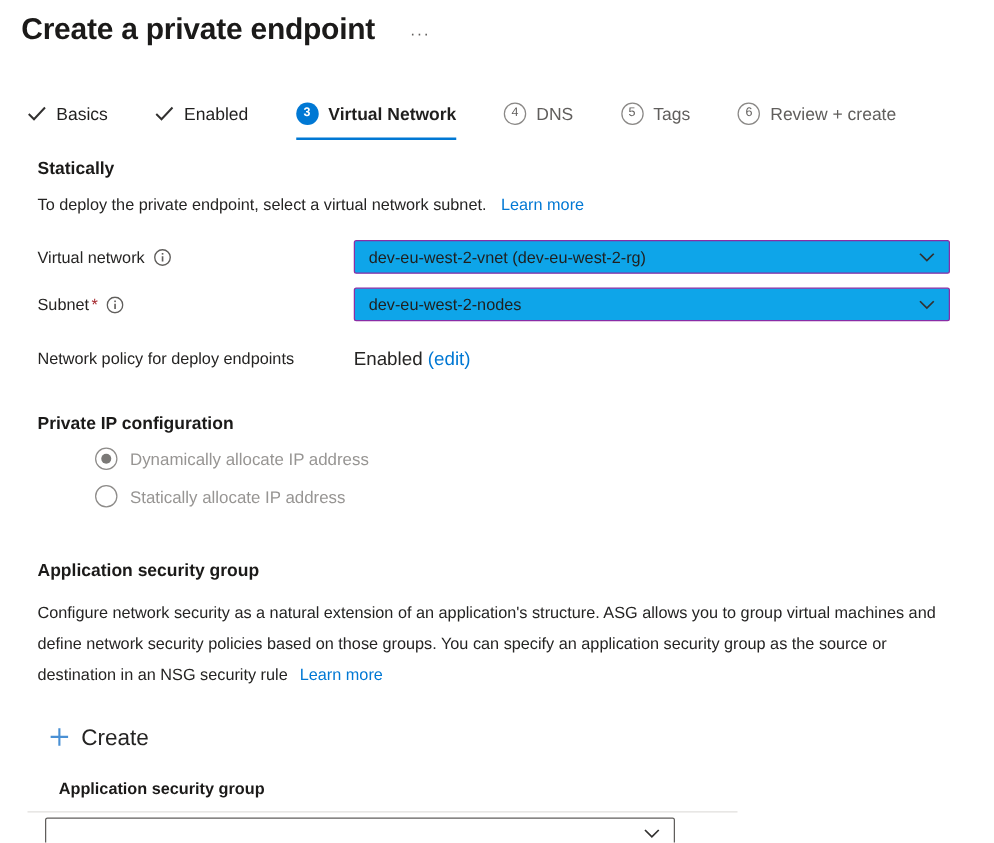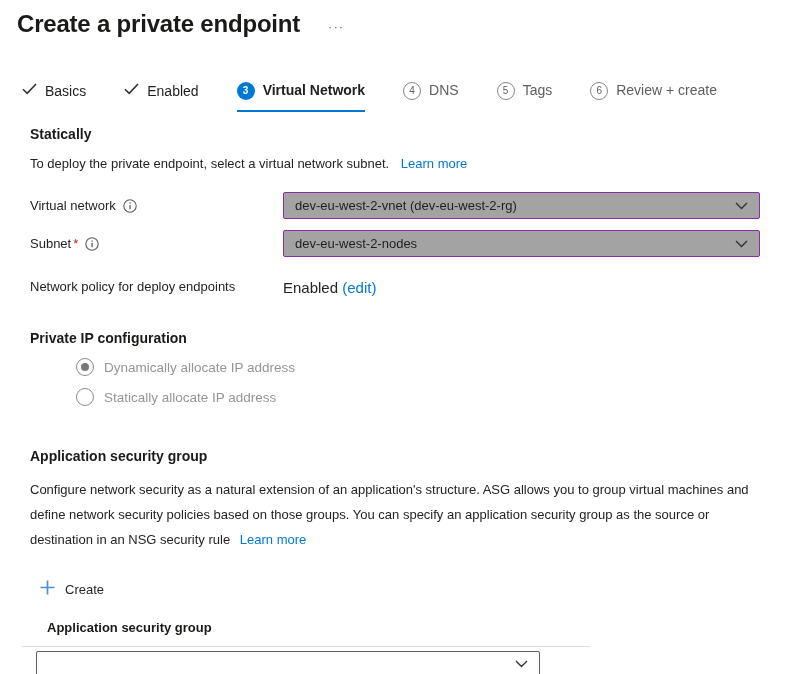--- a/index.html
+++ b/index.html
@@ -8,21 +8,21 @@
 
   .page { position: relative; width: 795px; height: 472px; }
 
   
   .hdr { display: flex; align-items: center; padding: 10px 0 0 17px; }
   .hdr h1 { font-size: 24px; font-weight: 700; letter-spacing: -0.2px; color: #1b1a19; }
   .more-btn { margin-left: 28px; margin-top: 4px; color: #605e5c; font-size: 13px; letter-spacing: 1px; cursor: pointer; line-height: 1; }
 
   
   .tabs { display: flex; align-items: center; gap: 38px; margin: 44px 0 0 22px; }
-  .tab { display: flex; align-items: flex-start; gap: 8px; cursor: pointer; padding-bottom: 12px; position: relative; }
+  .tab { display: flex; align-items: center; gap: 8px; cursor: pointer; padding-bottom: 12px; position: relative; }
   .tab .tab-label { font-size: 14px; color: #201f1e; white-space: nowrap; }
   .tab.todo .tab-label { color: #605e5c; }
   .tab.active .tab-label { font-weight: 700; }
   .tab.active::after { content: ""; position: absolute; left: 0; right: 0; bottom: 0; height: 2px; background: #0078d4; }
   .tab-check svg { display: block; }
   .num { width: 18px; height: 18px; border-radius: 50%; display: flex; align-items: center; justify-content: center; font-size: 10px; line-height: 1; }
   .num.todo { border: 1px solid #8a8886; color: #605e5c; }
   .num.active { background: #0078d4; color: #ffffff; font-weight: 700; }
 
   
@@ -31,21 +31,21 @@
   .net-h { margin-top: 14px; }
   .desc { margin-top: 14px; font-size: 13px; color: #252423; }
   a.link { color: #0078d4; text-decoration: none; cursor: pointer; }
   .desc .link { margin-left: 8px; }
 
   
   .row { display: flex; align-items: center; margin-top: 14px; }
   .row-label { width: 253px; display: flex; align-items: center; gap: 7px; font-size: 13px; color: #252423; flex-shrink: 0; }
   .req { color: #a4262c; margin-left: 2px; }
   .info-ic { display: inline-flex; }
-  .combo { width: 477px; height: 27px; border: 1px solid #8a2da5; border-radius: 2px; background: #a3a3a3;
+  .combo { width: 477px; height: 27px; border: 1px solid #8a2da5; border-radius: 2px; background: #0ea5e9;
            display: flex; align-items: center; justify-content: space-between; padding: 0 11px; cursor: pointer; }
   .combo .combo-val { font-size: 13px; color: #201f1e; }
   .chev { display: inline-flex; flex-shrink: 0; }
 
   .policy-row { margin-top: 22px; align-items: flex-start; }
   .policy-val { font-size: 15px; color: #252423; }
 
   
   .pip-h { margin-top: 34px; }
   .radio-row { display: flex; align-items: center; gap: 10px; margin: 12px 4px 0 2px; padding-left: 44px; }
@@ -53,21 +53,21 @@
            display: flex; align-items: center; justify-content: center; flex-shrink: 0; }
   .radio .dot { width: 8px; height: 8px; border-radius: 50%; background: #7b7977; }
   .radio-label { font-size: 13.5px; color: #979593; }
 
   
   .asg-h { margin-top: 42px; }
   .asg-p { margin-top: 13px; max-width: 742px; font-size: 13px; line-height: 25px; color: #252423; }
   .asg-p .link { margin-left: 6px; }
 
   .create-btn { display: flex; align-items: center; gap: 10px; margin: 28px 0 0 40px; cursor: pointer; }
-  .create-btn .create-label { font-size: 13px; color: #252423; }
+  .create-btn .create-label { font-size: 18px; color: #252423; }
 
   .asg-table { margin: 22px 0 0 22px; width: 568px; }
   .tbl-head { margin-left: 25px; font-size: 13px; font-weight: 700; color: #1b1a19; padding-bottom: 11px; }
   .tbl-sep { height: 1px; background: #e1dfdd; }
   .tbl-row { padding: 4px 0 4px 14px; }
   .tbl-combo { width: 504px; height: 26px; border: 1px solid #605e5c; border-radius: 2px; background: #fff;
                display: flex; align-items: center; justify-content: space-between; padding: 0 11px; cursor: pointer; }
   .tbl-combo .combo-val { font-size: 13px; color: #201f1e; }
 </style>
 </head>

